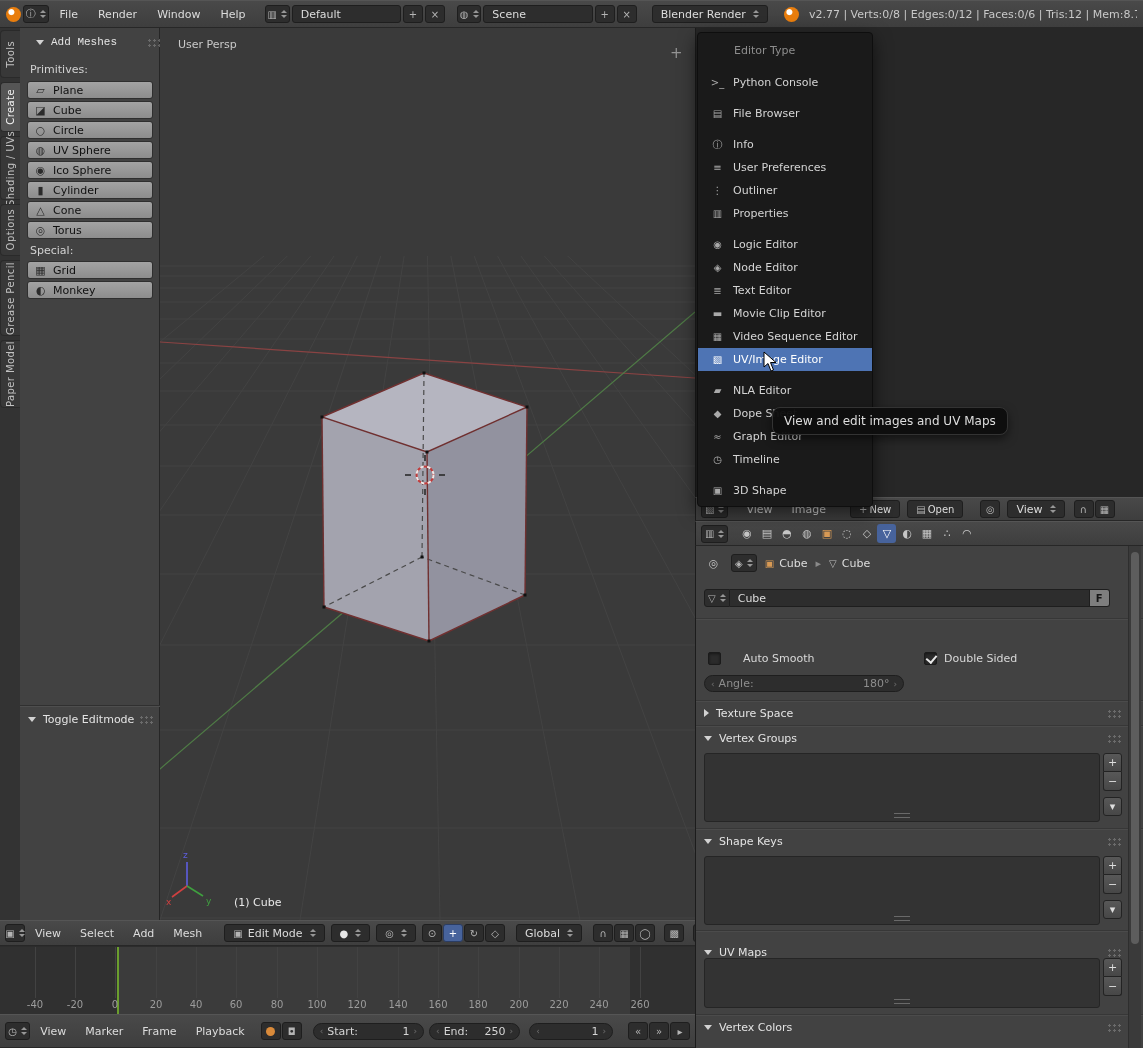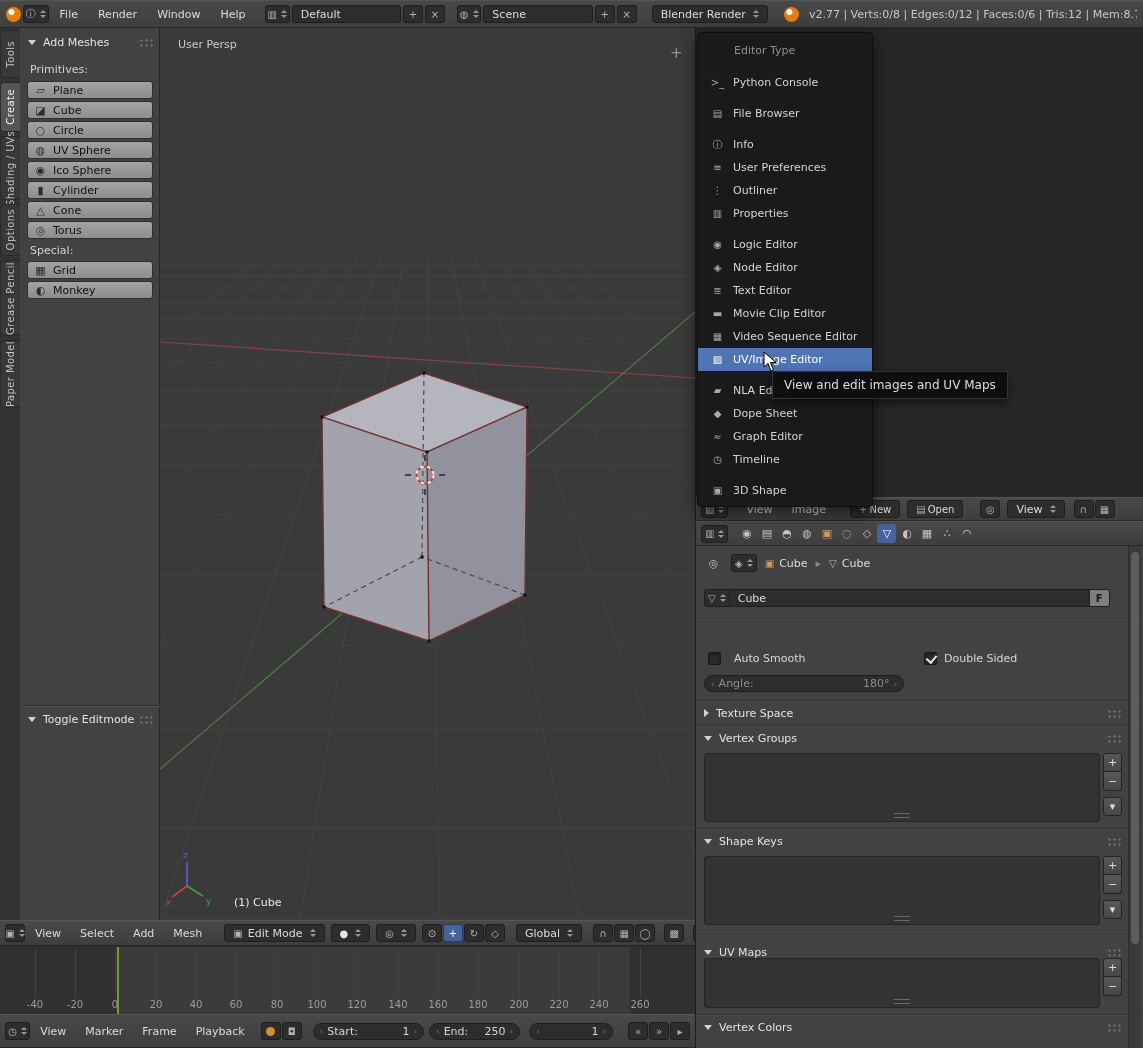--- a/index.html
+++ b/index.html
@@ -52,22 +52,22 @@
       justify-content:center;font-size:11px;}
 .psep{position:absolute;left:0;width:448px;height:1px;background:#373737;box-shadow:0 1px 0 #4b4b4b;}
 #editor-menu{background:#1a1a1a;border:1px solid #0e0e0e;border-radius:4px;
              box-shadow:0 6px 18px rgba(0,0,0,.6);padding:4px 0;z-index:50;}
 .mtitle{height:26px;display:flex;align-items:center;padding-left:36px;color:#8d8d8d;}
 .mgroup{margin-top:8px;}
 .mitem{height:23px;display:flex;align-items:center;gap:8px;padding:0 10px 0 12px;color:#d4d4d4;}
 .mitem .mic{width:15px;text-align:center;color:#a9a9a9;font-size:10px;flex:none;}
 .mitem.hl{background:#4e74b4;color:#fff;}
 .mitem.hl .mic{color:#fff;}
-#tooltip{background:rgba(14,14,14,.96);border:1px solid #333;border-radius:0;color:#dedede;
-         padding:6px 11px;font-size:12px;z-index:60;white-space:nowrap;box-shadow:0 4px 10px rgba(0,0,0,.5);}
+#tooltip{background:rgba(14,14,14,.96);border:1px solid #333;border-radius:8px;color:#dedede;
+         padding:6px 11px;font-size:12px;z-index:60;white-space:nowrap;box-shadow:0 4px 10px rgba(0,0,0,.5);margin-top:36px;}
 .blogo{width:15px;height:15px;border-radius:50%;display:inline-block;flex:none;
        background:radial-gradient(circle at 36% 34%, #fff 0 2.5px, #e87d0d 3.5px 100%);}
 .tick{position:absolute;bottom:4px;transform:translateX(-50%);color:#9c9c9c;font-size:10px;}
 .tline{position:absolute;top:0;bottom:16px;width:1px;background:#424242;}
 .rec{width:9px;height:9px;border-radius:50%;background:#d98a3a;}
 .tab-ic{width:19px;height:19px;display:inline-flex;align-items:center;justify-content:center;
         color:#c6c6c6;font-size:11px;border-radius:3px;flex:none;}
 .tab-ic.active{background:#47639c;color:#fff;}
 .crumb{display:inline-flex;align-items:center;gap:5px;color:#ddd;}
 </style>
@@ -139,21 +139,21 @@
       </div>
     <div class="vtab" style="top:232px;height:76px;">
         <span>Grease Pencil</span>
       </div>
     <div class="vtab" style="top:312px;height:68px;">
         <span>Paper Model</span>
       </div>
   </div>
 
   <div class="abs" style="left:20px;top:28px;width:140px;height:892px;background:#424242;border-right:1px solid #262626;">
-    <div class="abs phdr" style="left:8px;top:5px;width:126px;height:18px;">
+    <div class="abs phdr" style="left:16px;top:5px;width:126px;height:18px;font-family:Liberation Mono, monospace;">
       <i class="tri-d"></i>
       <span>Add Meshes</span>
       <span class="dots" style="margin-left:auto"></span>
     </div>
     <div class="abs shelflab" style="left:10px;top:35px;">Primitives:</div>
     <div class="abs shelfbtn" style="left:7px;top:53px;width:126px;">
         <span class="ic">▱</span>
         <span>Plane</span>
       </div>
     <div class="abs shelfbtn" style="left:7px;top:73px;width:126px;">
@@ -573,21 +573,21 @@
       <span class="dd" style="width:360px;border-radius:0;border-left:none;">
         <span>Cube</span>
       </span>
       <span class="ibtn" style="border-radius:0 3px 3px 0;border-left:none;background:#7e7e7e;color:#151515;font-weight:bold;">
         <span>F</span>
       </span>
     </div>
 
     <div class="psep" style="top:72px"></div>
 
-    <div class="abs" style="left:12px;top:106px;display:flex;align-items:center;gap:13px;">
+    <div class="abs" style="left:12px;top:106px;display:flex;align-items:center;gap:22px;">
       <span class="cb"></span>
       <span>Auto Smooth</span>
     </div>
     <div class="abs" style="left:228px;top:106px;display:flex;align-items:center;gap:7px;">
       <span class="cb on"></span>
       <span>Double Sided</span>
     </div>
     <div class="abs numfld dis" style="left:8px;top:129px;width:200px;">
       <span class="ch">‹</span>
       <span>Angle:</span>

